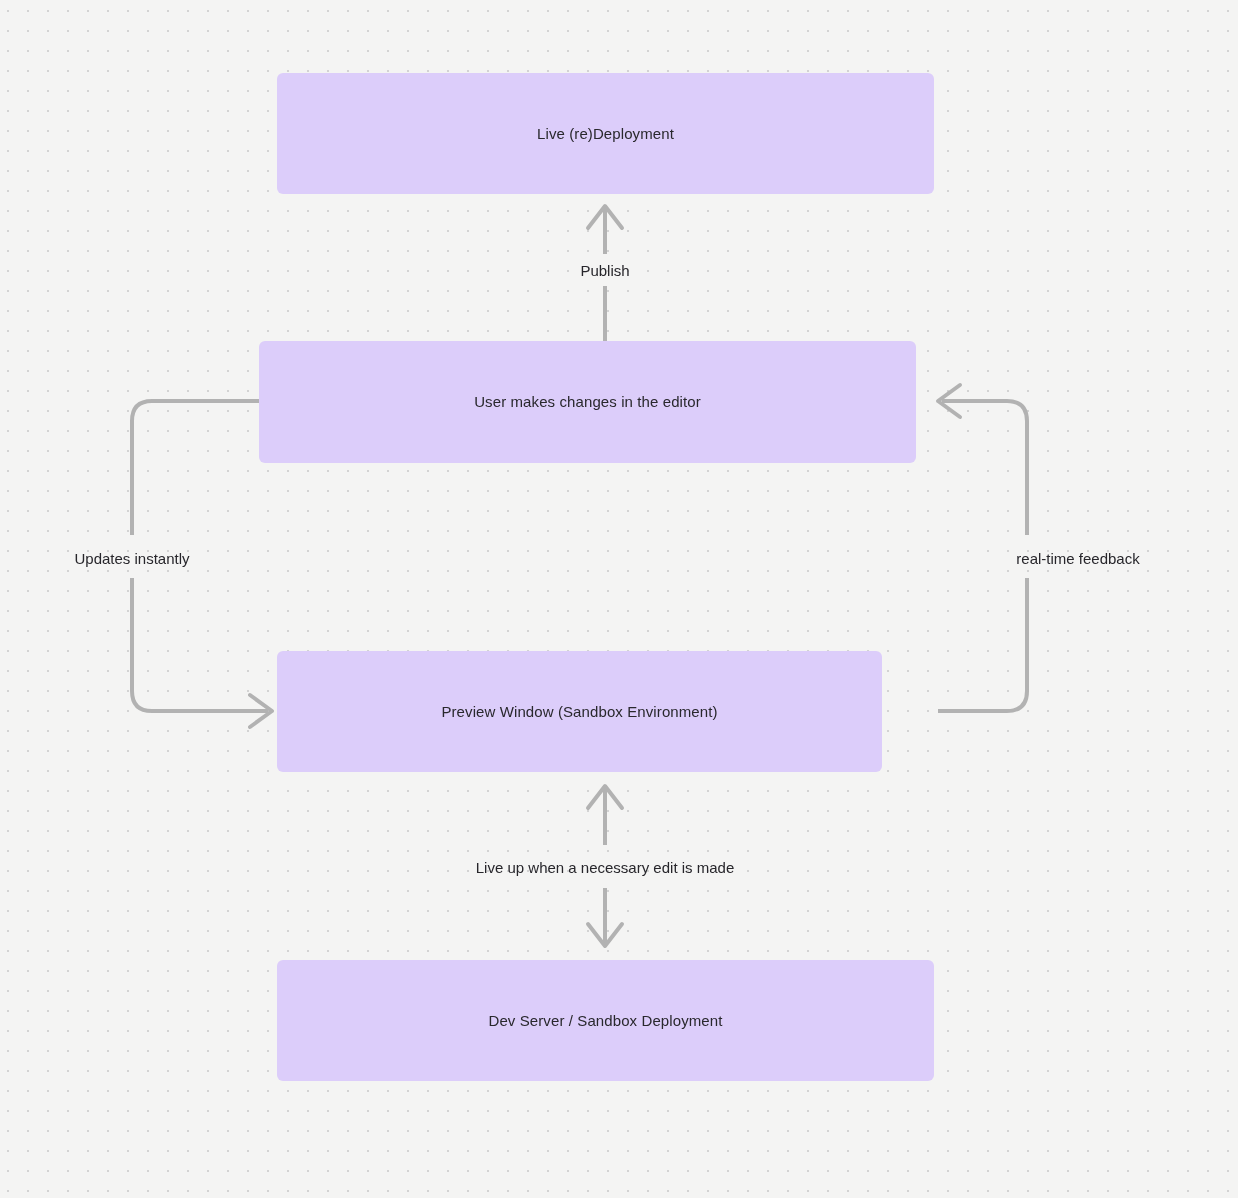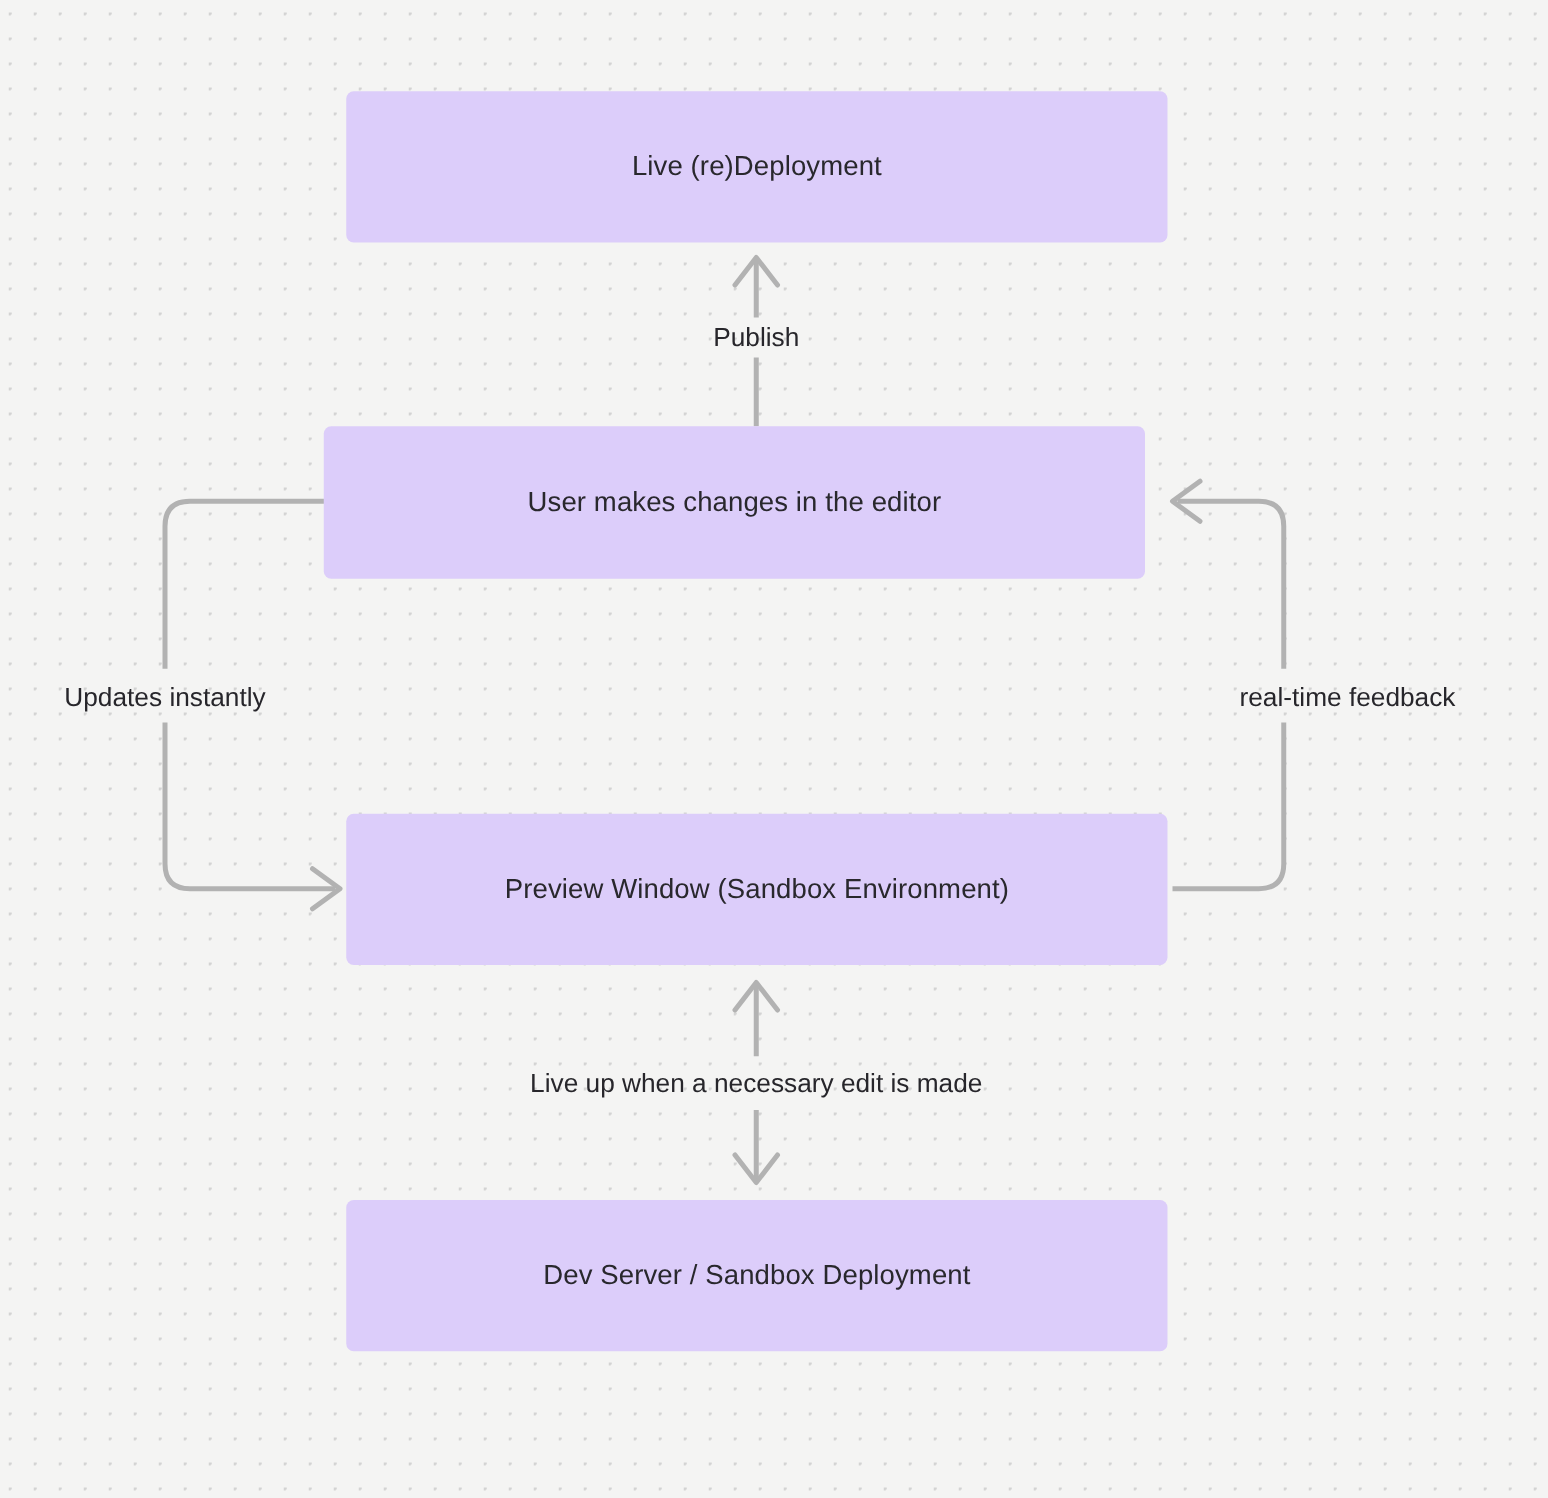--- a/index.html
+++ b/index.html
@@ -21,39 +21,39 @@
   .node {
     position: absolute;
     background: #dccdfa;
     border-radius: 6px;
     display: flex;
     align-items: center;
     justify-content: center;
     box-sizing: border-box;
   }
   .node-label {
-    font-size: 22px;
+    font-size: 15px;
     color: #29282d;
     font-family: "Liberation Sans", sans-serif;
     letter-spacing: 0.1px;
     text-align: center;
     line-height: 1.2;
     user-select: none;
   }
   .edge-layer {
     position: absolute;
     left: 0;
     top: 0;
     width: 1238px;
     height: 1198px;
     pointer-events: none;
   }
   .edge-label {
     position: absolute;
-    font-size: 21px;
+    font-size: 15px;
     color: #27262b;
     font-family: "Liberation Sans", sans-serif;
     white-space: nowrap;
     background: transparent;
     user-select: none;
     line-height: 1;
   }
   .edge-label.center {
     transform: translate(-50%, -50%);
   }
@@ -92,21 +92,21 @@
   </svg>
 
   <div class="node" style="left:277px; top:73px; width:657px; height:121px;">
     <span class="node-label">Live (re)Deployment</span>
   </div>
 
   <div class="node" style="left:259px; top:341px; width:657px; height:122px;">
     <span class="node-label">User makes changes in the editor</span>
   </div>
 
-  <div class="node" style="left:277px; top:651px; width:657px; height:121px;">
+  <div class="node" style="left:277px; top:651px; width:605px; height:121px;">
     <span class="node-label">Preview Window (Sandbox Environment)</span>
   </div>
 
   <div class="node" style="left:277px; top:960px; width:657px; height:121px;">
     <span class="node-label">Dev Server / Sandbox Deployment</span>
   </div>
 
   <div class="edge-label center" style="left:605px; top:270px;">Publish</div>
 
   <div class="edge-label center" style="left:132px; top:558px;">Updates instantly</div>

